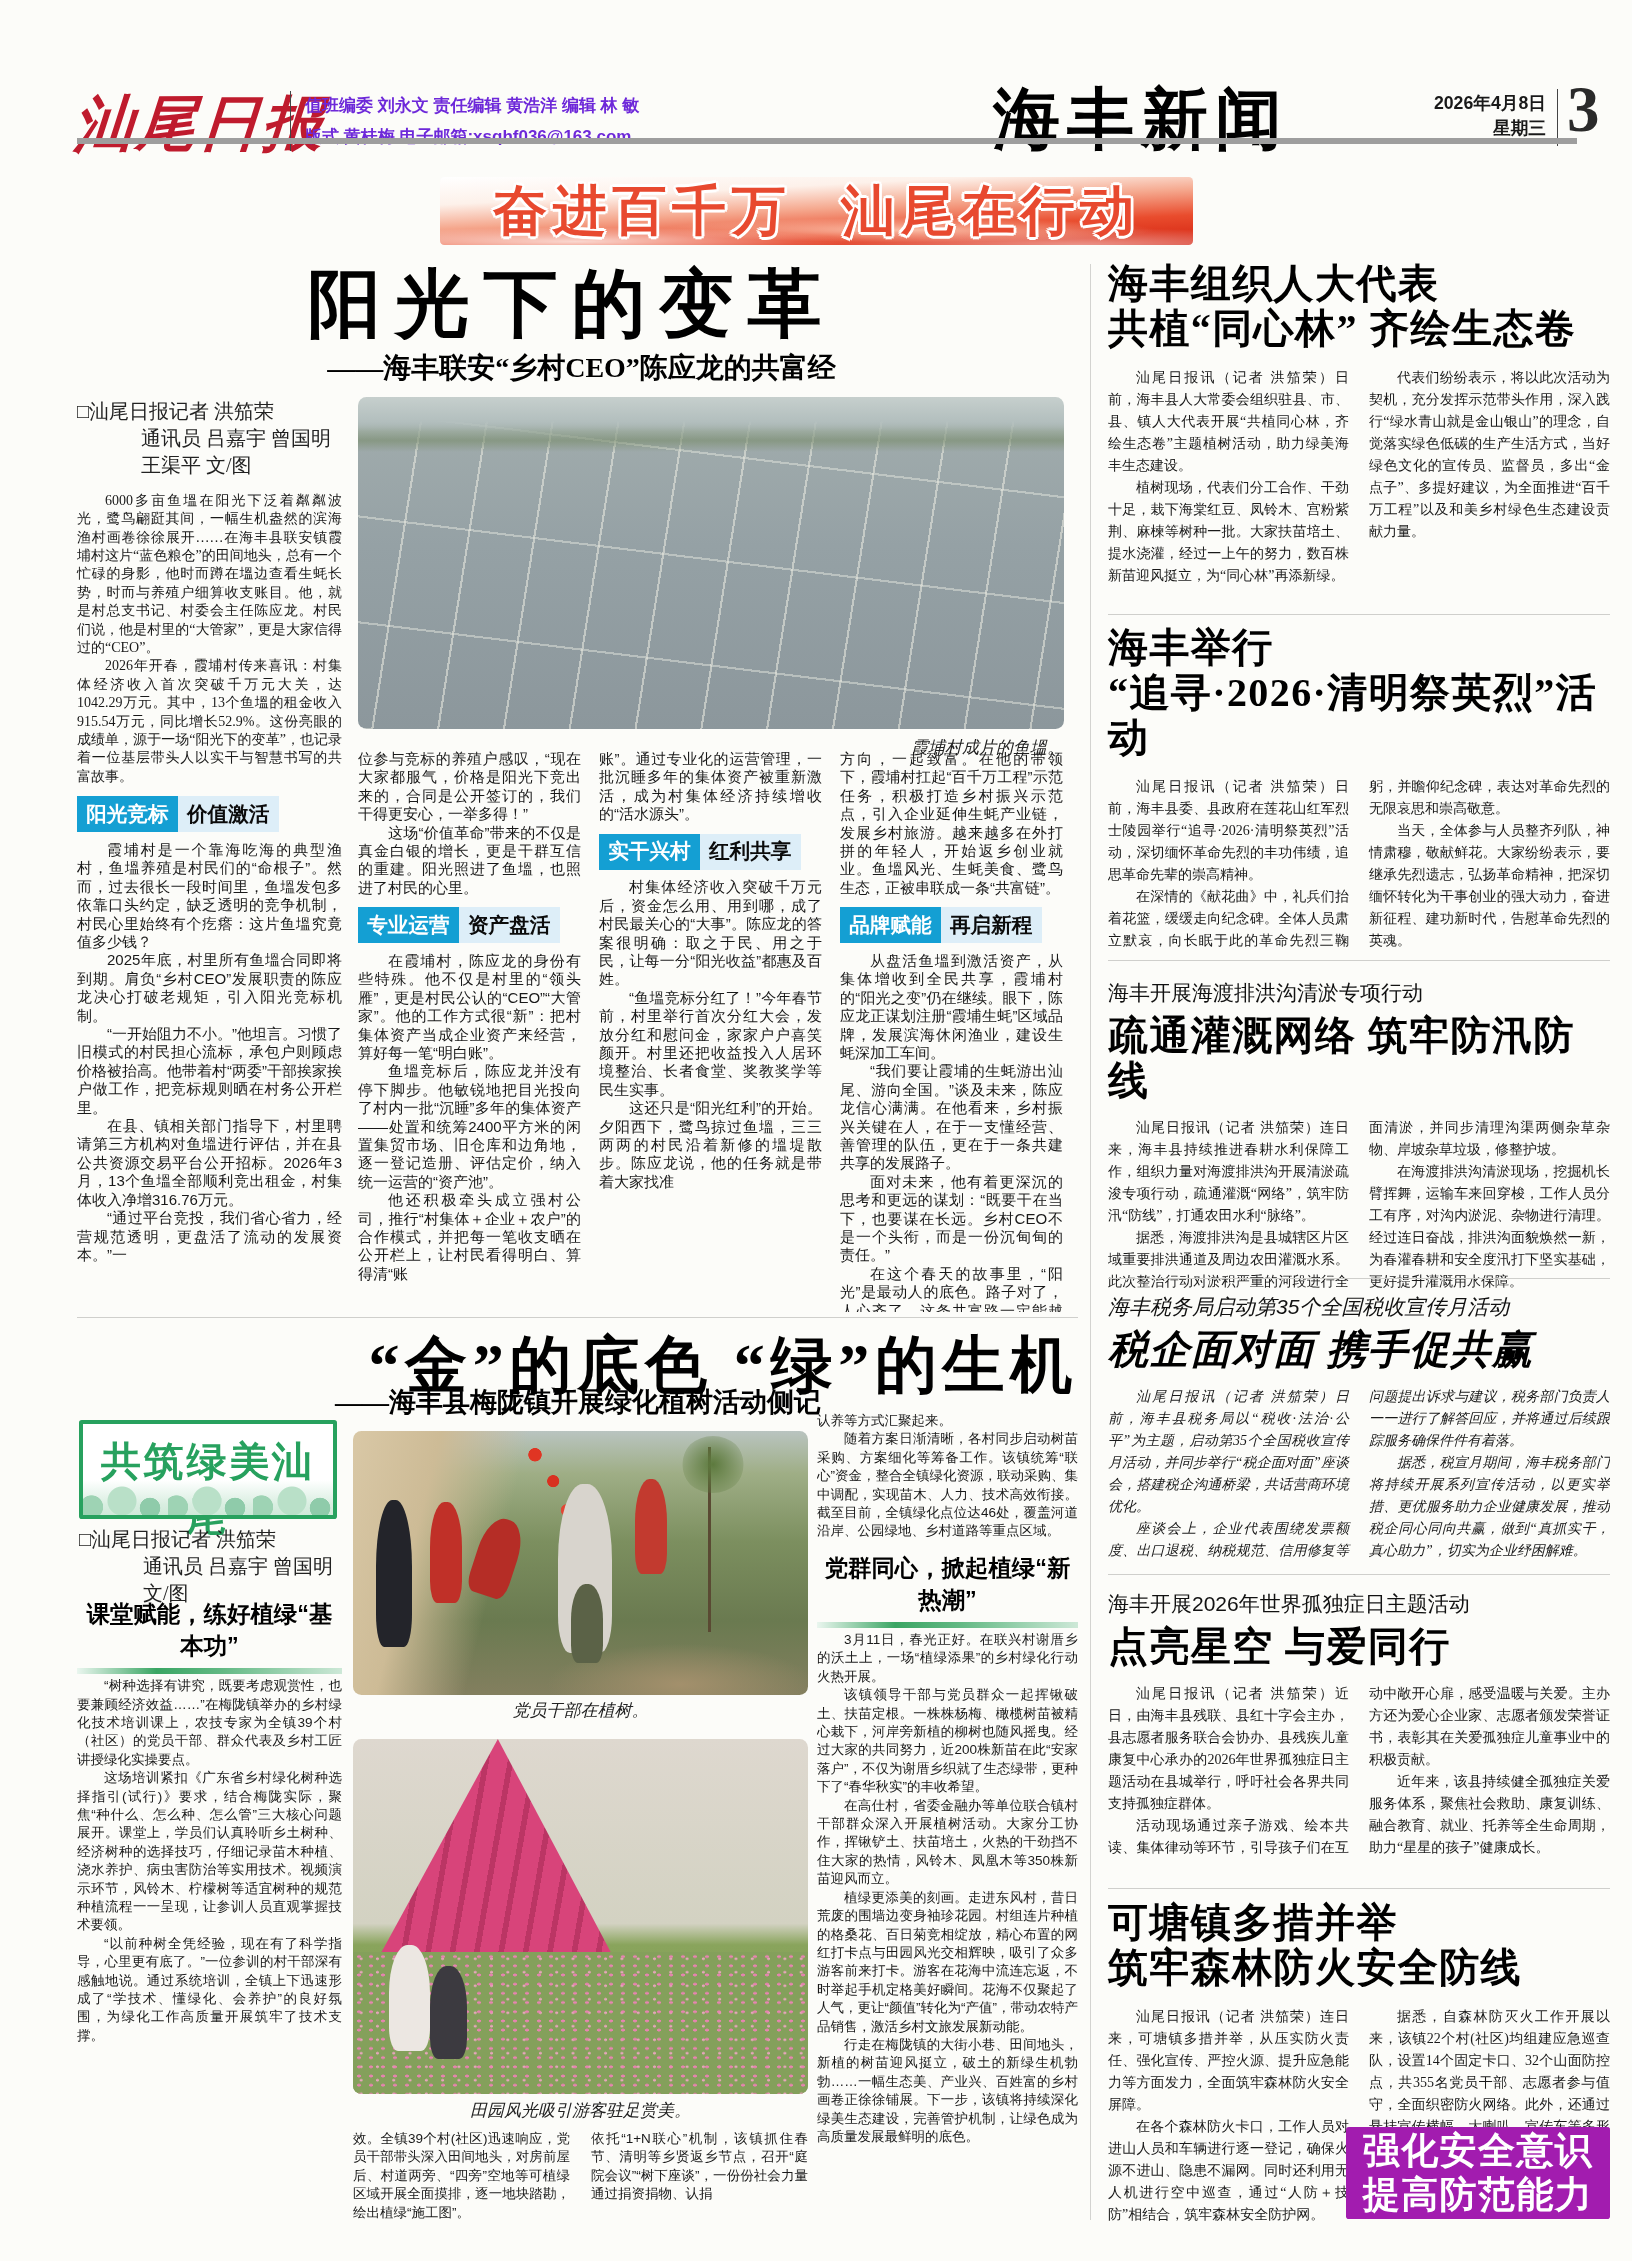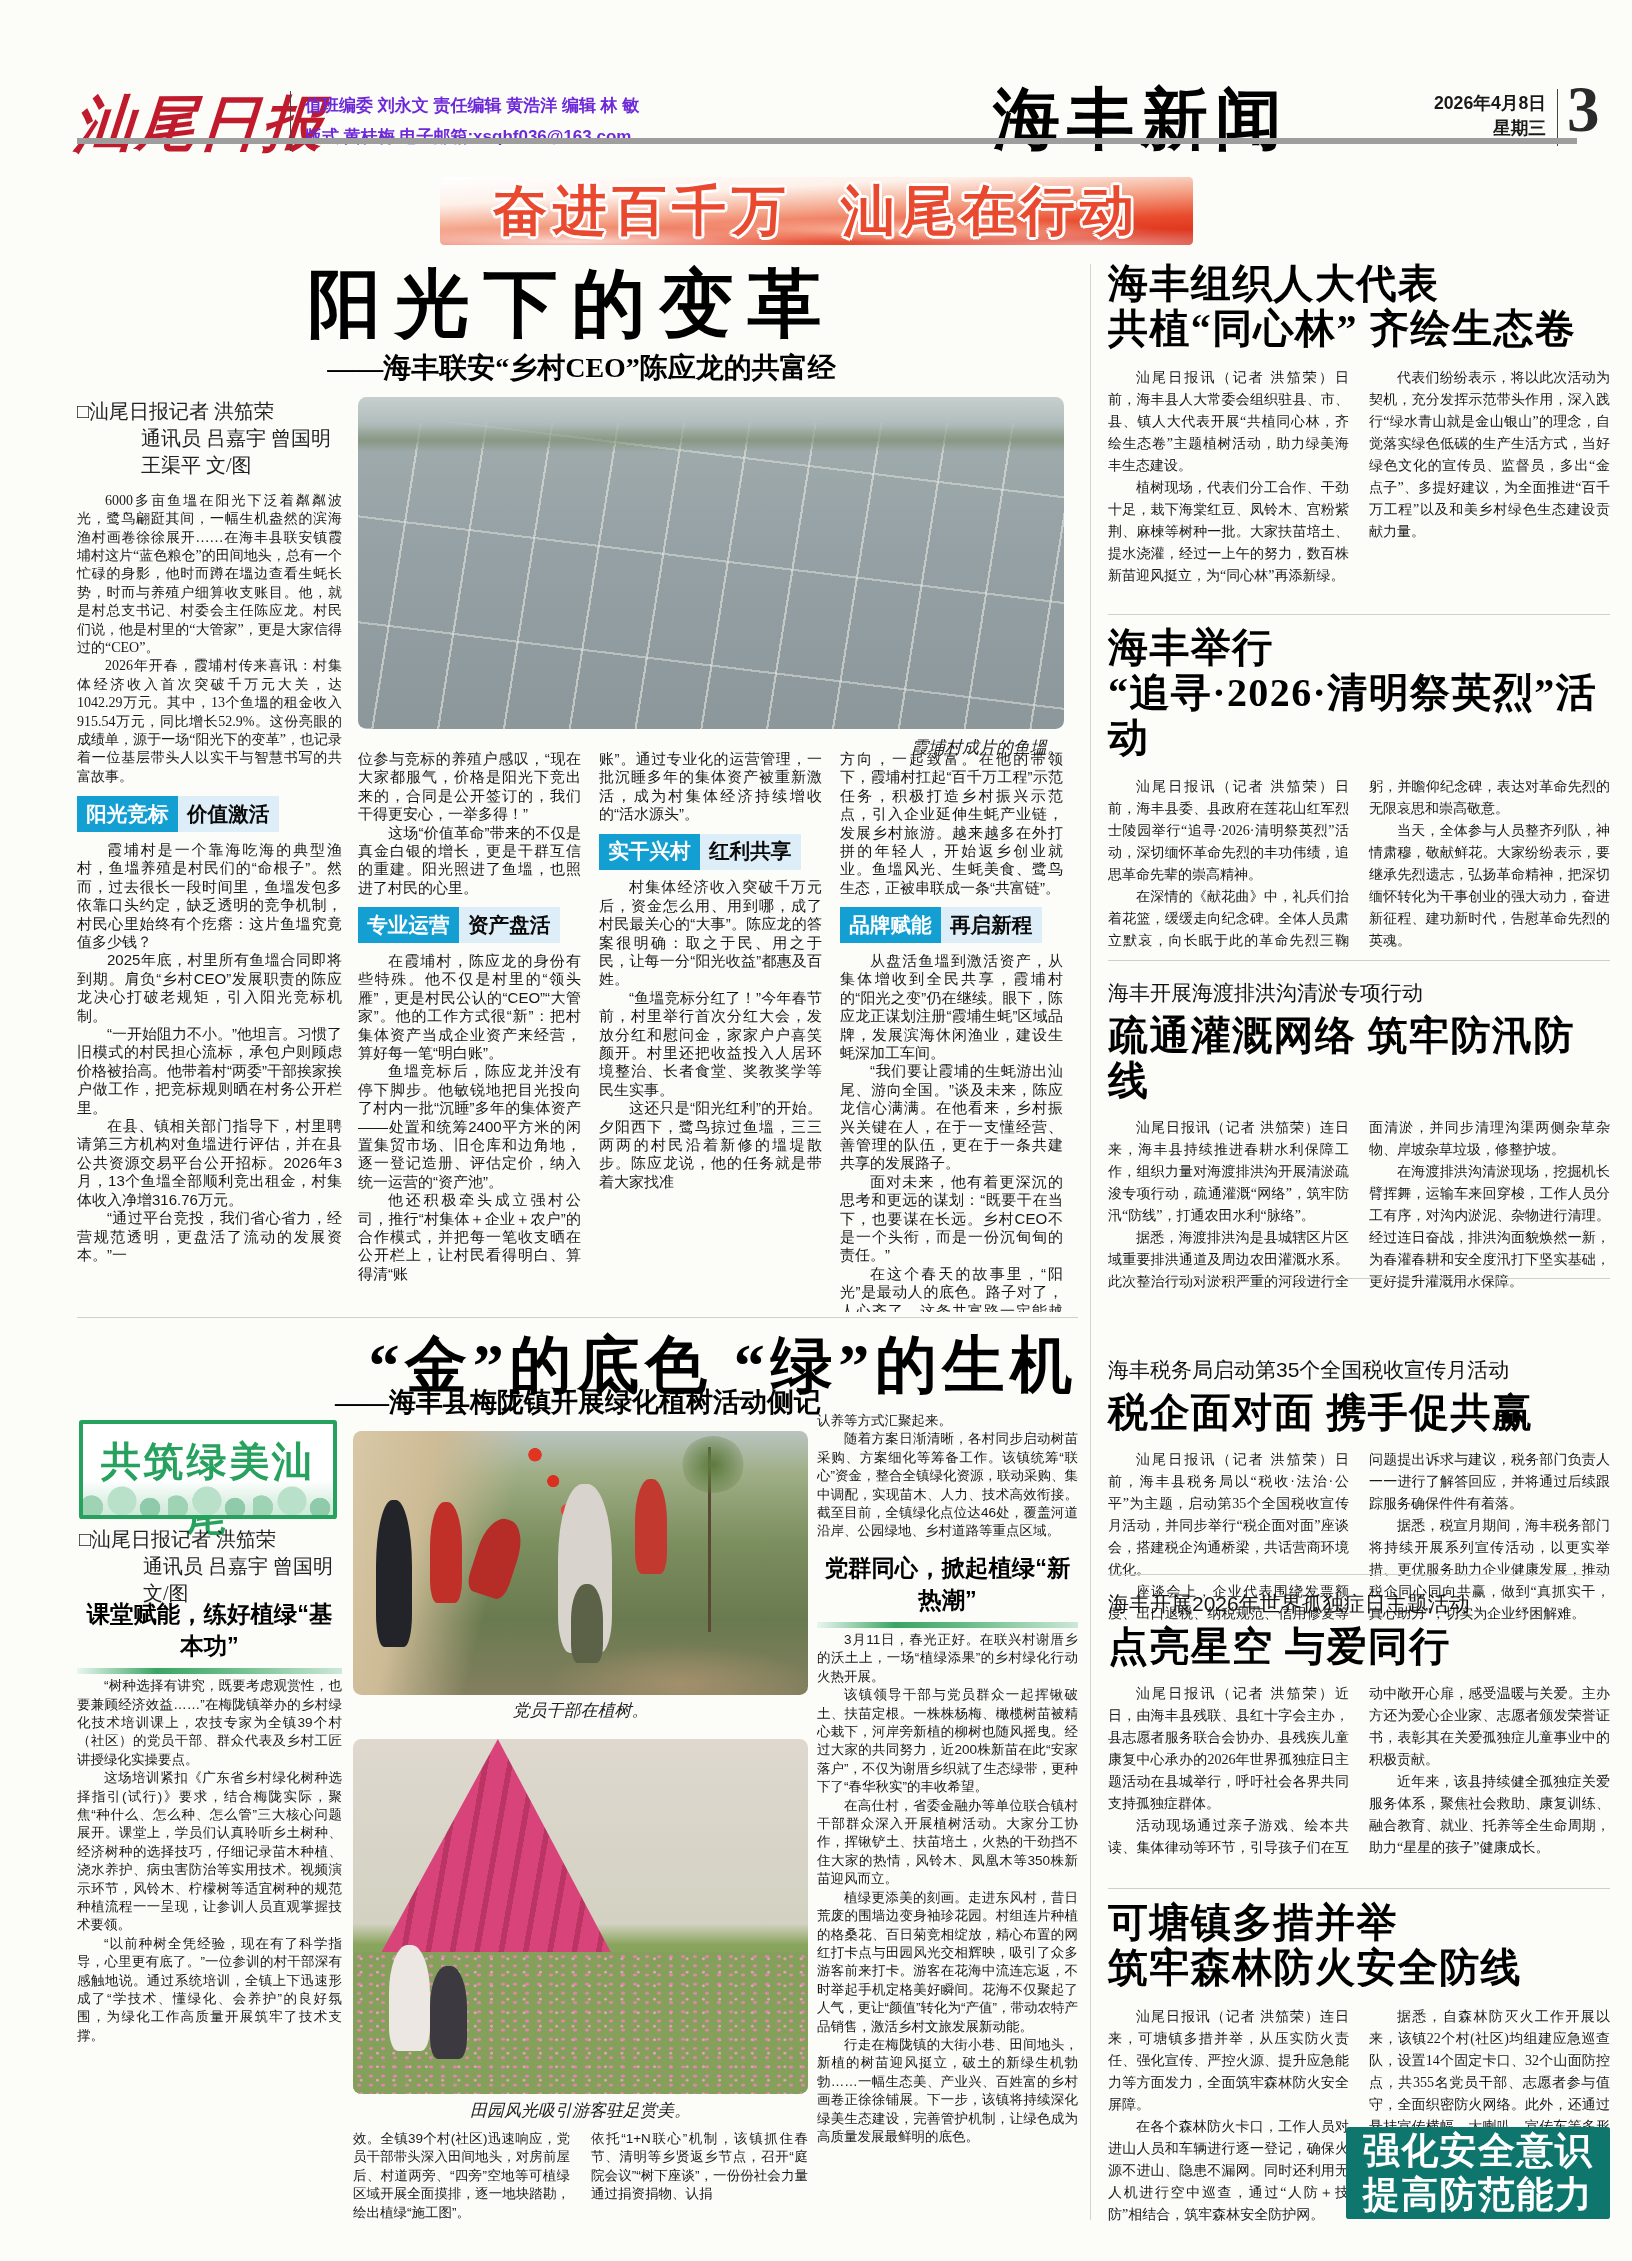--- a/index.html
+++ b/index.html
@@ -46,21 +46,21 @@
   .badge .band{position:absolute;left:0;right:0;bottom:0;height:35px;
      background-image:
       radial-gradient(circle at 8.5px 27px,#9ed3b4 11.3px,transparent 12px),
       radial-gradient(circle at 39px 21px,#b9e0c8 14px,transparent 15px),
       radial-gradient(circle at 67px 28px,#8fcbaa 10px,transparent 10.6px),
       linear-gradient(180deg,rgba(203,231,214,0) 0%,#d9eee1 70%,#cfe9d9 100%);
      background-size:85px 35px,85px 35px,85px 35px,100% 100%;background-repeat:repeat-x;}
   .gcol{font-family:"Liberation Sans","DejaVu Sans",sans-serif;font-size:13.5px;line-height:18.4px;text-align:justify;}
   .subhead{font-family:"Liberation Sans",sans-serif;font-size:23.4px;font-weight:900;text-align:center;color:#000;margin:11.3px 0 2.8px 0;}
   .subhead .bar{display:block;height:6.4px;margin-top:5.7px;background:linear-gradient(90deg,#eaf6ef 0%,#3aa563 30%,#63b984 55%,#cde8d7 100%);}
-  .redbox{background:#0f766e;border-radius:2.8px;display:flex;flex-direction:column;align-items:center;justify-content:center;}
+  .redbox{background:#a21caf;border-radius:2.8px;display:flex;flex-direction:column;align-items:center;justify-content:center;}
   .redbox span{font-family:"Liberation Sans",sans-serif;font-size:37px;font-weight:900;color:#fff;line-height:44px;letter-spacing:1.4px;}
   .fig{position:absolute;border-radius:45% 45% 22% 22%;}
 </style>
 </head>
 <body>
 
 <div class="page">
 
   <div class="abs masthead" style="left:74px;top:84px;">汕尾日报</div>
   <div class="abs vrule" style="left:290px;top:91px;height:60px;"></div>
@@ -189,21 +189,21 @@
     <div class="side-kicker">海丰开展海渡排洪沟清淤专项行动</div>
     <div class="side-title" style="margin-top:5.7px;">疏通灌溉网络  筑牢防汛防线</div>
     <div class="side-body paras" style="margin-top:14px;height:210px;overflow:hidden;">
         <p>汕尾日报讯（记者 洪笳荣）连日来，海丰县持续推进春耕水利保障工作，组织力量对海渡排洪沟开展清淤疏浚专项行动，疏通灌溉“网络”，筑牢防汛“防线”，打通农田水利“脉络”。</p>
         <p>据悉，海渡排洪沟是县城辖区片区域重要排洪通道及周边农田灌溉水系。此次整治行动对淤积严重的河段进行全面清淤，并同步清理沟渠两侧杂草杂物、岸坡杂草垃圾，修整护坡。</p>
         <p>在海渡排洪沟清淤现场，挖掘机长臂挥舞，运输车来回穿梭，工作人员分工有序，对沟内淤泥、杂物进行清理。经过连日奋战，排洪沟面貌焕然一新，为春灌春耕和安全度汛打下坚实基础，更好提升灌溉用水保障。</p>
       </div>
   </div>
   <div class="abs hline" style="left:1108px;top:1278px;width:502px;"></div>
 
-  <div class="abs" style="left:1108px;top:1356px;width:502px;">
+  <div class="abs" style="left:1108px;top:1293px;width:502px;font-style:italic;">
     <div class="side-kicker">海丰税务局启动第35个全国税收宣传月活动</div>
     <div class="side-title" style="margin-top:5.7px;">税企面对面  携手促共赢</div>
     <div class="side-body paras" style="margin-top:14px;height:186px;overflow:hidden;">
         <p>汕尾日报讯（记者 洪笳荣）日前，海丰县税务局以“税收·法治·公平”为主题，启动第35个全国税收宣传月活动，并同步举行“税企面对面”座谈会，搭建税企沟通桥梁，共话营商环境优化。</p>
         <p>座谈会上，企业代表围绕发票额度、出口退税、纳税规范、信用修复等问题提出诉求与建议，税务部门负责人一一进行了解答回应，并将通过后续跟踪服务确保件件有着落。</p>
         <p>据悉，税宣月期间，海丰税务部门将持续开展系列宣传活动，以更实举措、更优服务助力企业健康发展，推动税企同心同向共赢，做到“真抓实干，真心助力”，切实为企业纾困解难。</p>
       </div>
   </div>
   <div class="abs hline" style="left:1108px;top:1574px;width:502px;"></div>
 

